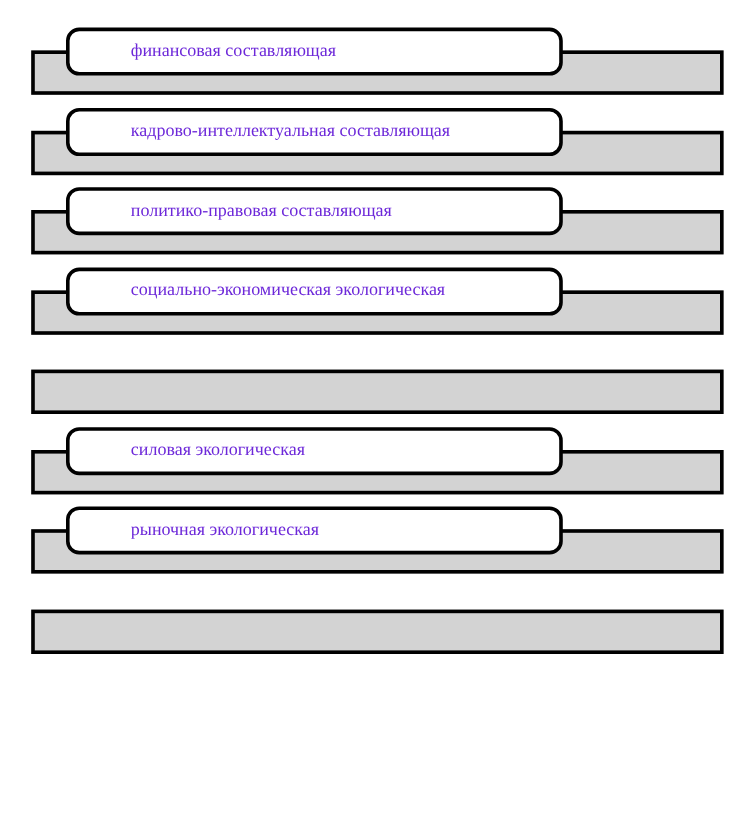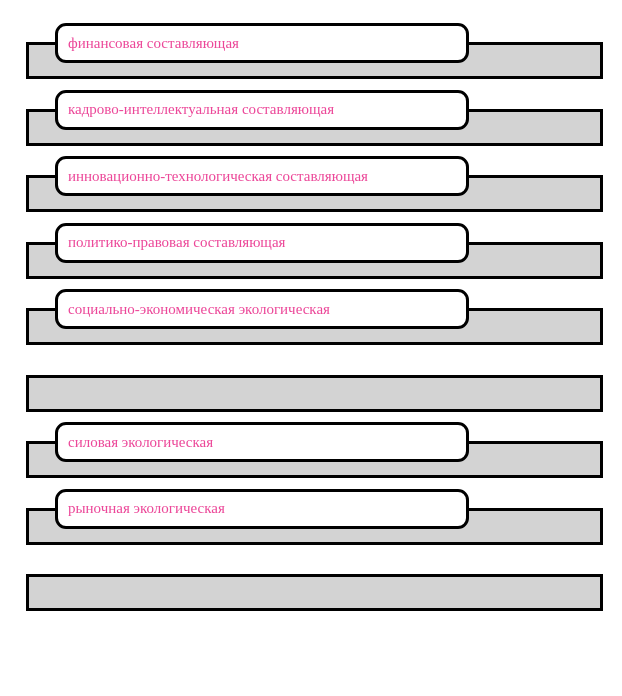--- a/index.html
+++ b/index.html
@@ -43,23 +43,24 @@
     background: #ffffff;
     border: 3px solid #000000;
     border-radius: 11px;
     display: flex;
     align-items: center;
     padding-left: 10px;
     box-sizing: content-box;
   }
   .label-box span {
     font-size: 15px;
-    color: #ec4899;
+    color: #6d28d9;
     line-height: 1;
     white-space: nowrap;
+    margin-left: 41px;
   }
 </style>
 </head>
 <body>
 
 <div class="diagram">
 
   <div class="row">
     <div class="bar"></div>
     <div class="label-box">
@@ -67,26 +68,20 @@
     </div>
   </div>
 
   <div class="row">
     <div class="bar"></div>
     <div class="label-box">
       <span>кадрово-интеллектуальная составляющая</span>
     </div>
   </div>
 
-  <div class="row">
-    <div class="bar"></div>
-    <div class="label-box">
-      <span>инновационно-технологическая составляющая</span>
-    </div>
-  </div>
 
   <div class="row">
     <div class="bar"></div>
     <div class="label-box">
       <span>политико-правовая составляющая</span>
     </div>
   </div>
 
   <div class="row">
     <div class="bar"></div>

